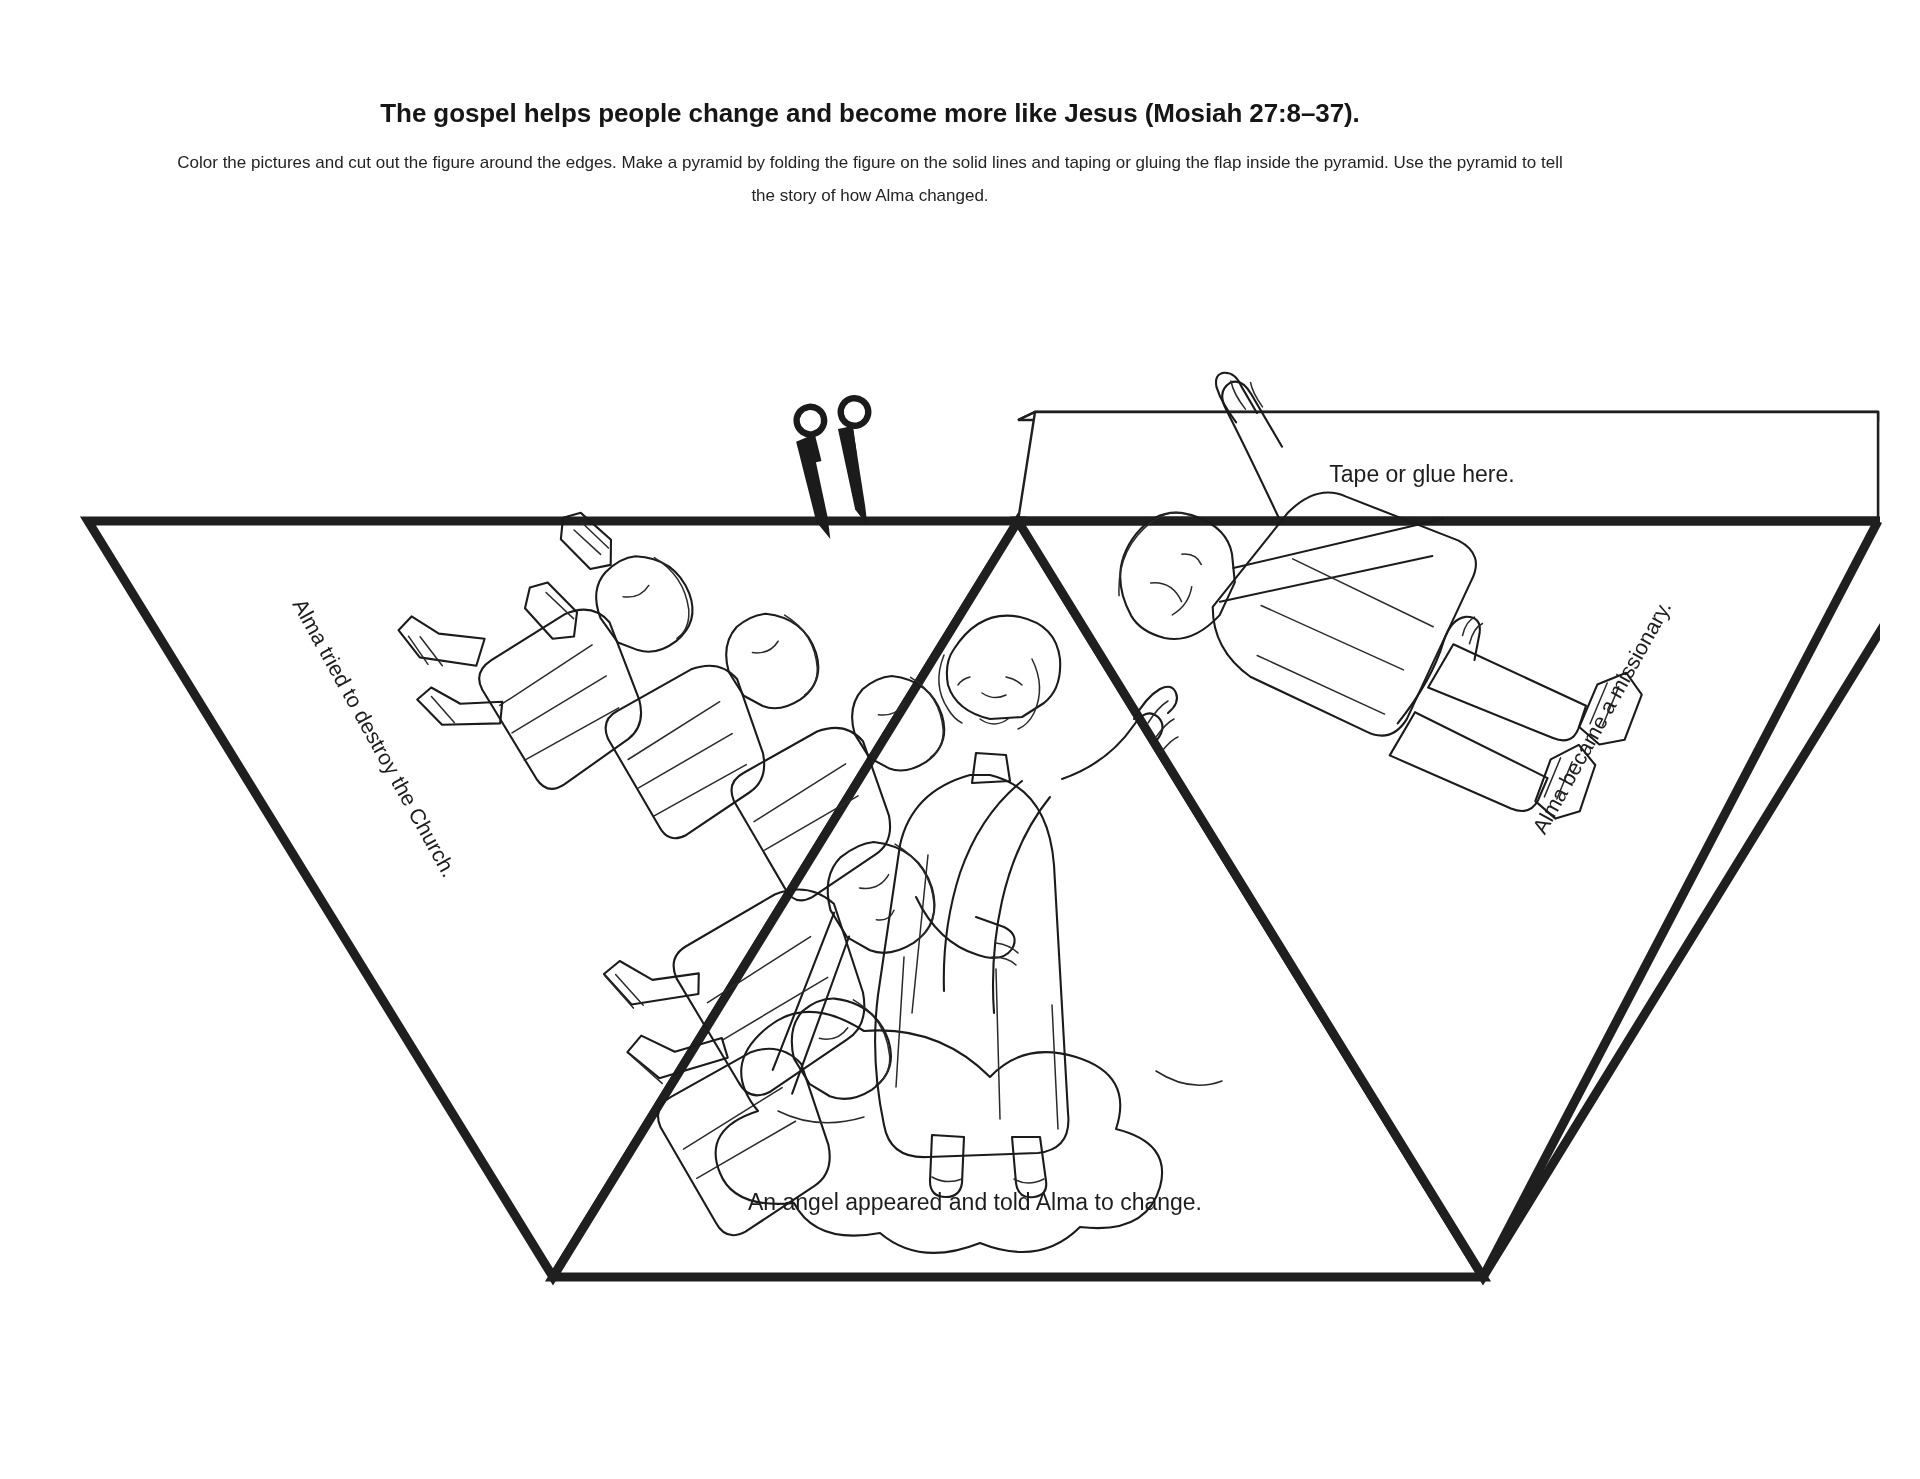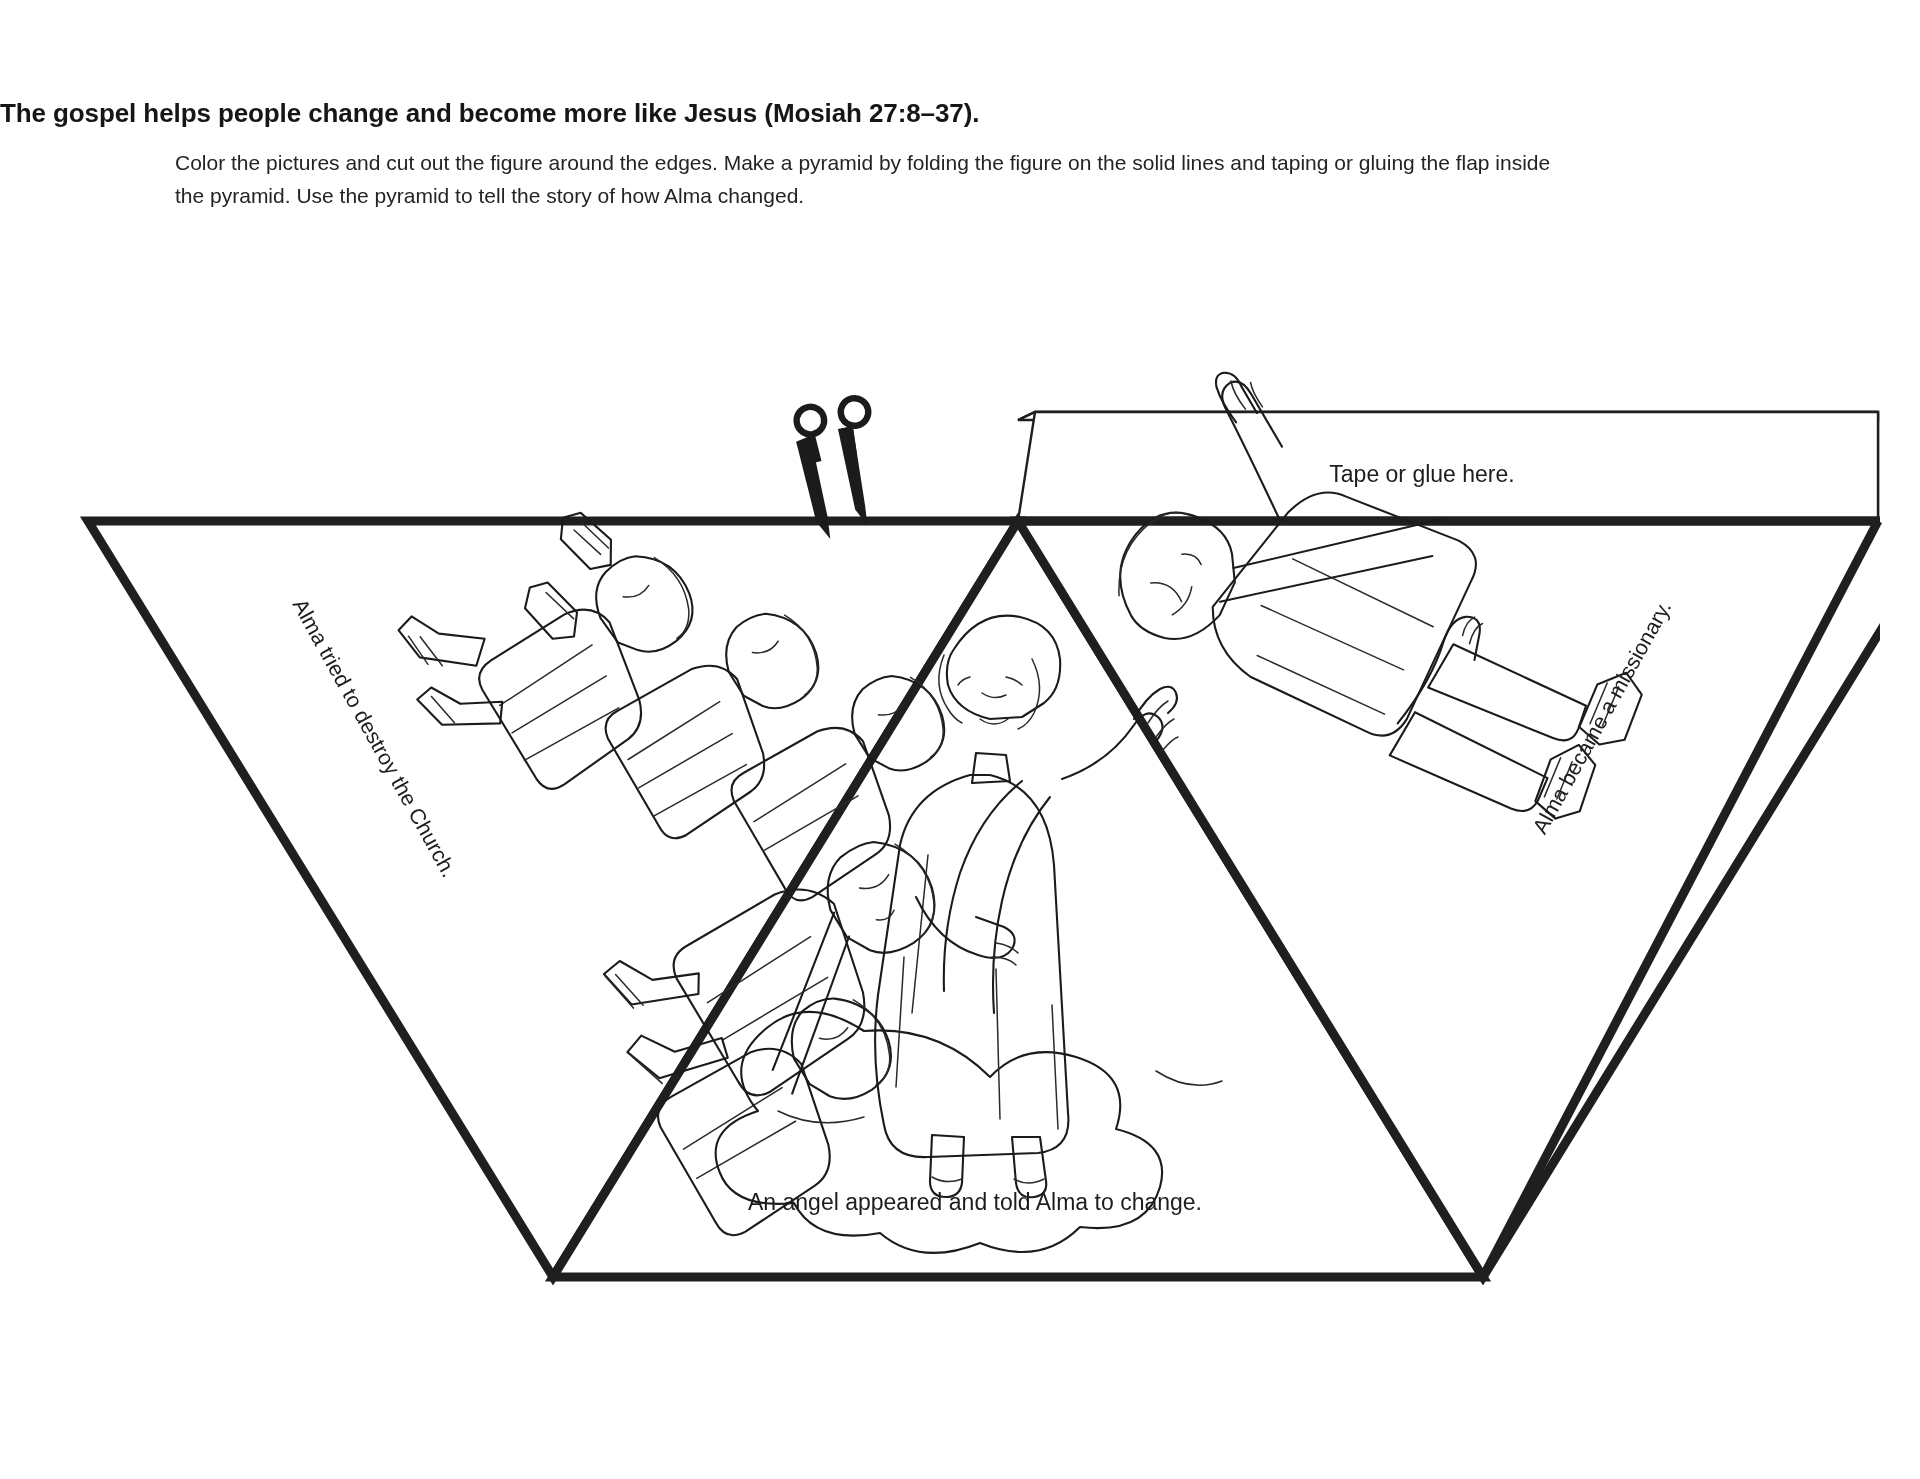--- a/index.html
+++ b/index.html
@@ -23,33 +23,34 @@
     height: 1479px;
     background: #ffffff;
   }
 
   
   .header {
     position: absolute;
     left: 0;
     top: 96px;
     width: 1740px;
+    text-align: center;
   }
   .doc-title {
     font-size: 26px;
     font-weight: bold;
     line-height: 34px;
     letter-spacing: -0.1px;
     color: #161616;
     margin: 0;
   }
   .doc-instructions {
     margin: 16px auto 0 auto;
     width: 1390px;
-    font-size: 21px;
+    font-size: 17px;
     line-height: 33px;
     color: #242424;
   }
 
   
   .stage {
     position: absolute;
     left: 0;
     top: 0;
     width: 1920px;

